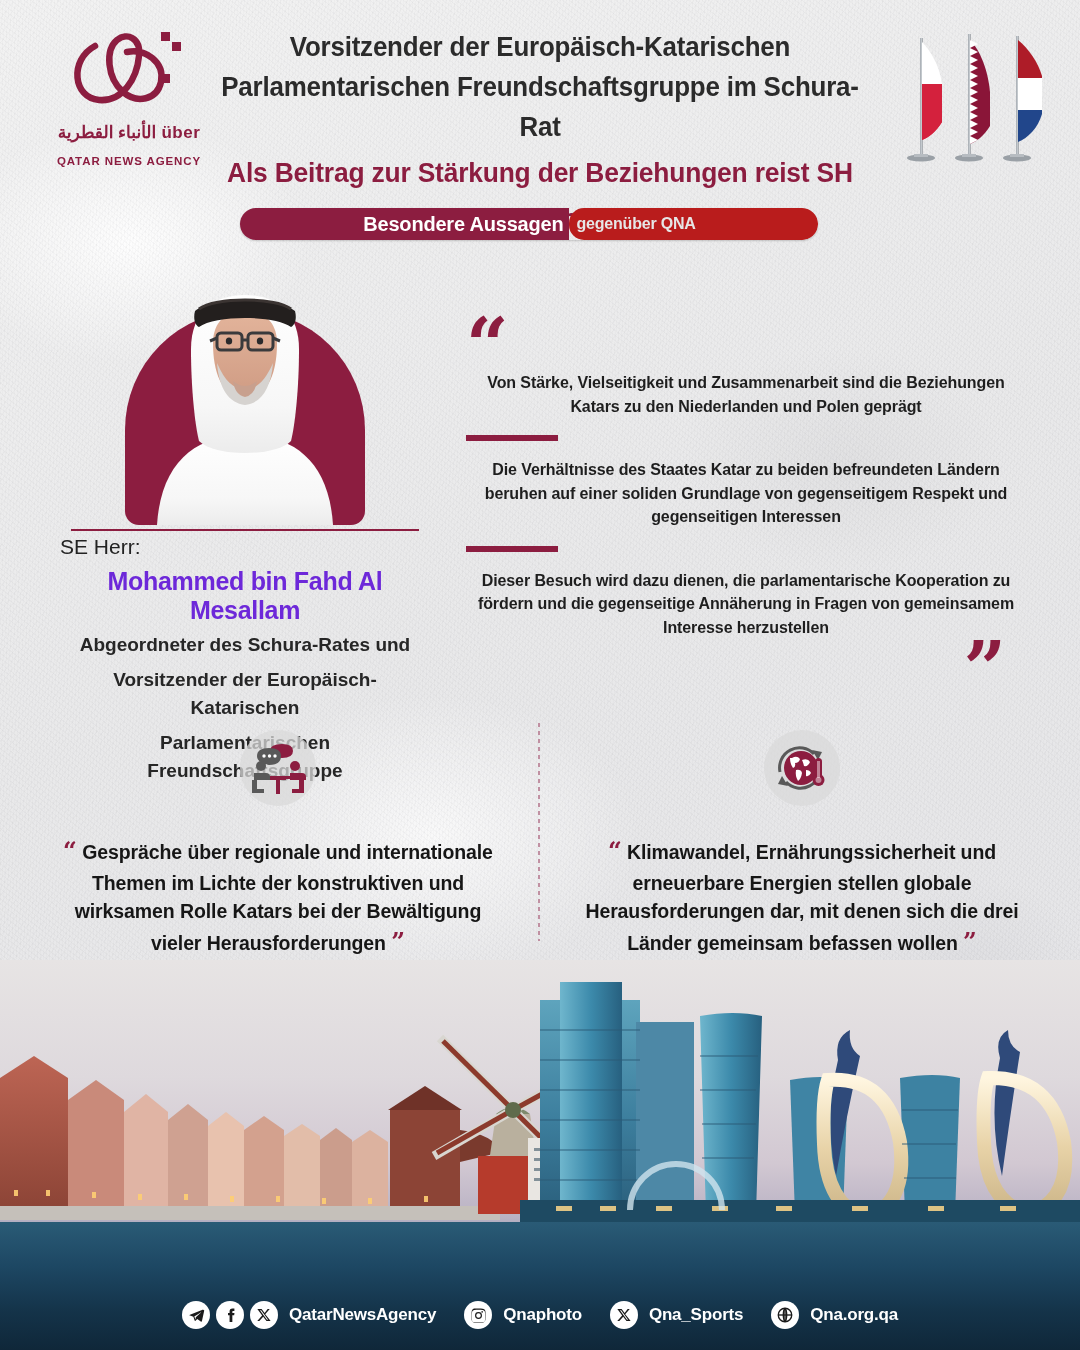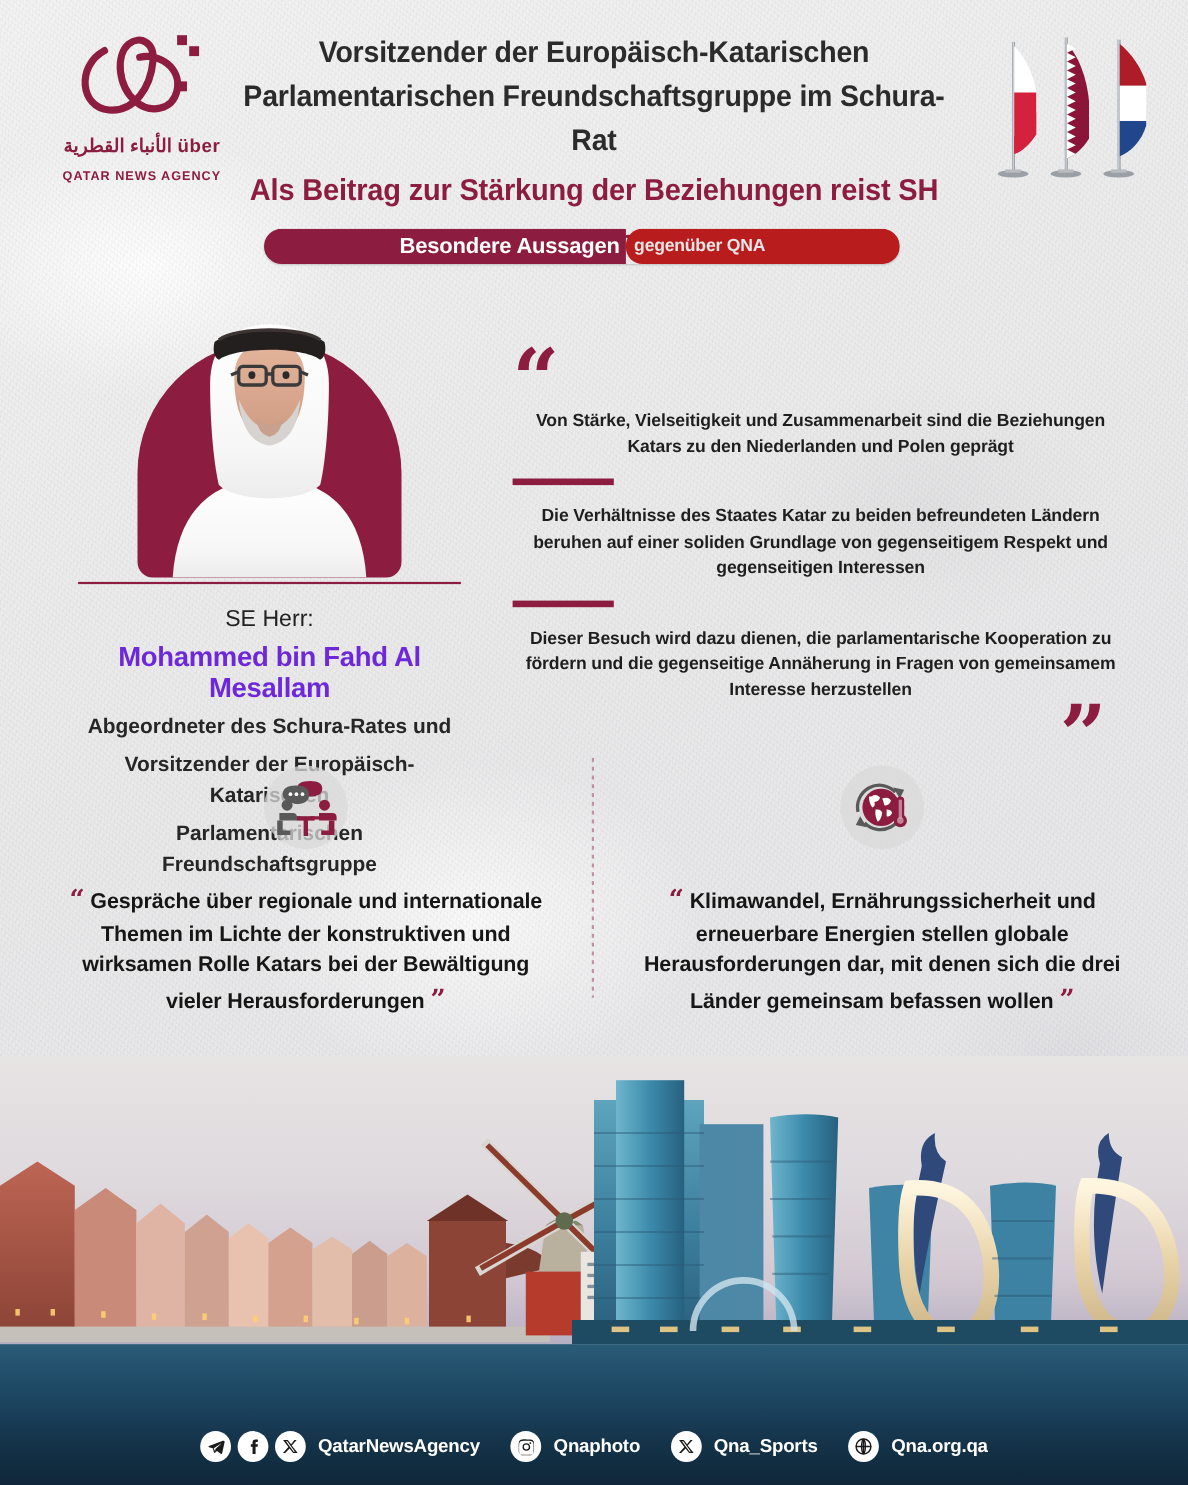--- a/index.html
+++ b/index.html
@@ -75,40 +75,40 @@
   .portrait { position:relative; width:330px; height:240px; margin:0 auto; }
   .portrait-arch {
     position:absolute; left:50%; transform:translateX(-50%);
     bottom:0; width:240px; height:215px;
     background:#8C1D40;
     border-radius:120px 120px 14px 14px;
   }
   .portrait-svg { position:absolute; left:50%; transform:translateX(-50%); bottom:0; width:300px; height:240px; }
   .portrait-rule { width:348px; height:2px; background:#8C1D40; margin:4px auto 0; }
 
-  .p-title  { text-align:center; font-size:21px; color:#222; margin-top:20px; }
+  .p-title  { font-size:21px; color:#222; margin-top:4px; }
   .p-name   { text-align:center; font-size:25px; font-weight:bold; color:#6d28d9; margin-top:8px; letter-spacing:-.3px; }
   .p-role   { text-align:center; font-size:19px; color:#262626; font-weight:600; line-height:1.5; margin-top:6px; }
 
   
   .quote-block { position:absolute; left:466px; top:325px; width:560px; }
   .qmark-open  { font-size:74px; line-height:.55; color:#8C1D40; font-weight:bold; font-family:"DejaVu Serif", serif; height:46px; }
   .q-text {
     font-size:16px; line-height:1.47; color:#1e1e1e; font-weight:600;
     letter-spacing:-.1px;
     text-align:center;
   }
   .q-sep { width:92px; height:6px; background:#8C1D40; margin:17px 0 17px; }
   .qmark-close {
     text-align:right; font-size:74px; line-height:.45; color:#8C1D40;
     font-weight:bold; font-family:"DejaVu Serif", serif; margin-top:14px; padding-right:20px;
   }
 
   
-  .panels { position:absolute; top:684px; left:0; width:952px; height:250px; }
+  .panels { position:absolute; top:718px; left:0; width:952px; height:250px; }
   .v-divider {
     position:absolute; left:538px; top:5px; width:2px; height:218px;
     background-image:linear-gradient(to bottom,#b98095 0 4px, rgba(0,0,0,0) 4px 8px);
     background-size:2px 8px; opacity:.85;
   }
   .panel { position:absolute; top:0; width:500px; text-align:center; }
   .panel.left  { left:28px; }
   .panel.right { left:552px; }
   .panel-icon { width:80px; height:80px; margin:10px auto 0; display:block; }
   .panel-text {

